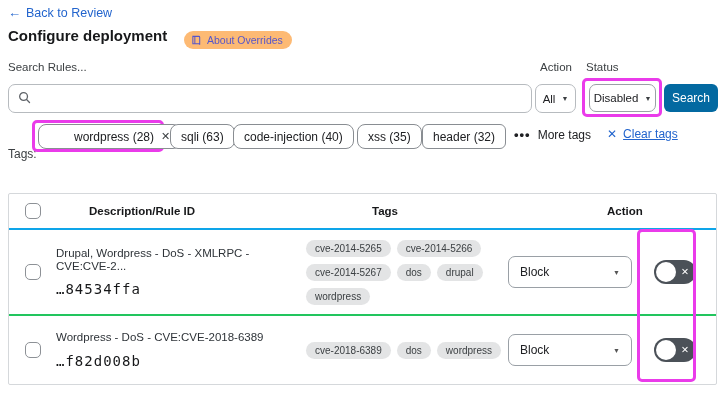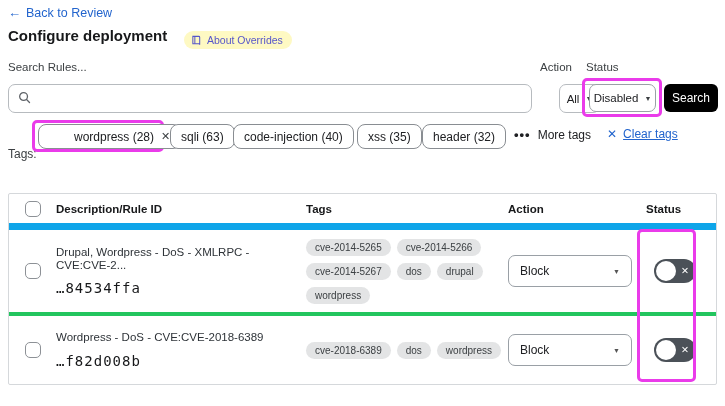--- a/index.html
+++ b/index.html
@@ -19,21 +19,21 @@
     color: #2264cd; font-size: 12.5px; text-decoration: none; cursor: pointer;
   }
   .back-link .arrow { font-size: 13px; }
   .page-title {
     position: absolute; left: 8px; top: 27px;
     font-size: 15px; font-weight: 700; color: #17181a;
   }
   .about-badge {
     position: absolute; left: 184px; top: 31px;
     display: inline-flex; align-items: center; gap: 5px;
-    background: #fef9c3; color: #5656c9;
+    background: #fdba74; color: #5656c9;
     font-size: 10.5px; padding: 3px 9px 3px 7px; border-radius: 9px;
     cursor: pointer;
   }
   .about-badge svg { display: block; }
 
   
   .filter-label {
     position: absolute; font-size: 11.5px; color: #3c4043;
   }
   .lbl-search { left: 8px; top: 61px; }
@@ -51,26 +51,26 @@
     font: 12px "Liberation Sans", sans-serif; padding: 0 8px; background: transparent;
   }
 
   .dropdown {
     position: absolute; height: 29px;
     border: 1px solid #9aa0a6; border-radius: 7px; background: #fff;
     display: inline-flex; align-items: center; justify-content: center; gap: 6px;
     font-size: 11.5px; color: #202124; cursor: pointer; white-space: nowrap;
   }
   .dropdown .caret { font-size: 7px; color: #3c4043; }
-  .dd-action { left: 559px; top: 84px; width: 41px; border-color: #b7bbbf; }
+  .dd-action { left: 535px; top: 84px; width: 41px; border-color: #b7bbbf; }
   .dd-status { left: 589px; top: 84px; width: 67px; height: 28px; }
 
   .search-btn {
     position: absolute; left: 664px; top: 84px; width: 54px; height: 28px;
-    background: #000000; color: #fff; border: none; border-radius: 6px;
+    background: #0369a1; color: #fff; border: none; border-radius: 6px;
     font: 500 12px "Liberation Sans", sans-serif; cursor: pointer;
   }
 
   
   .hl-box {
     position: absolute; border: 3px solid #ea3bea; border-radius: 5px;
     pointer-events: none;
   }
   .hl-status-dd { left: 582px; top: 78px; width: 80px; height: 39px; }
   .hl-wp-chip  { left: 32px;  top: 120px; width: 132px; height: 32px; }
@@ -82,21 +82,21 @@
     position: absolute; top: 124px; height: 25px;
     display: inline-flex; align-items: center; gap: 7px;
     border: 1px solid #898d92; border-radius: 8px; background: #fff;
     font-size: 12px; color: #202124; padding: 0 10px; cursor: pointer; white-space: nowrap;
   }
   .chip .chip-x { font-size: 11px; color: #3c4043; cursor: pointer; }
   .chip-wordpress { left: 38px; padding-left: 35px; }
   .chip-sqli { left: 170px; justify-content: center; }
   .chip-codeinj { left: 233px; }
   .chip-xss { left: 357px; }
-  .chip-header { left: 422px; }
+  .chip-header { left: 422px; border-radius: 6px; }
 
   .more-tags {
     position: absolute; left: 514px; top: 127px;
     display: inline-flex; align-items: center; gap: 7px;
     font-size: 12px; color: #202124; cursor: pointer;
   }
   .more-tags .dots { font-size: 13px; font-weight: 700; letter-spacing: 1px; }
   .clear-tags {
     position: absolute; left: 607px; top: 127px;
     display: inline-flex; align-items: center; gap: 6px;
@@ -108,23 +108,23 @@
   
   .rules-table {
     position: absolute; left: 8px; top: 193px; width: 709px;
     border: 1px solid #d5d8db; border-radius: 2px; background: #fff;
   }
   .t-row {
     display: grid;
     grid-template-columns: 47px 250px 202px 138px 1fr;
     align-items: center;
   }
-  .t-head { height: 36px; border-bottom: 7px solid #0ea5e9; }
+  .t-head { height: 36px; border-bottom: 2px solid #0ea5e9; gap: 33px; }
   .t-head .th { font-size: 11.5px; font-weight: 700; color: #17181a; }
-  .t-r1 { height: 86px; border-bottom: 4px solid #22c55e; }
+  .t-r1 { height: 86px; border-bottom: 2px solid #22c55e; }
   .t-r2 { height: 68px; }
 
   .cb-cell { display: flex; justify-content: flex-start; padding-left: 16px; }
   .checkbox {
     width: 16px; height: 16px; border: 1.5px solid #8d9196; border-radius: 5px;
     background: #fff; cursor: pointer;
   }
 
   .desc-cell { display: flex; flex-direction: column; gap: 8px; padding-right: 14px; }
   .desc-line { font-size: 11.5px; color: #2e3338; line-height: 1.15; }

